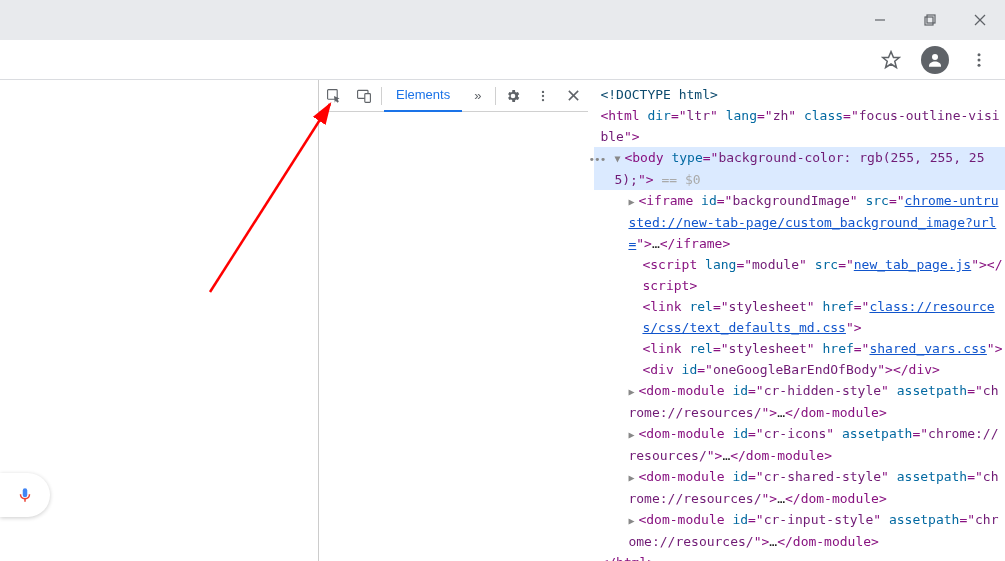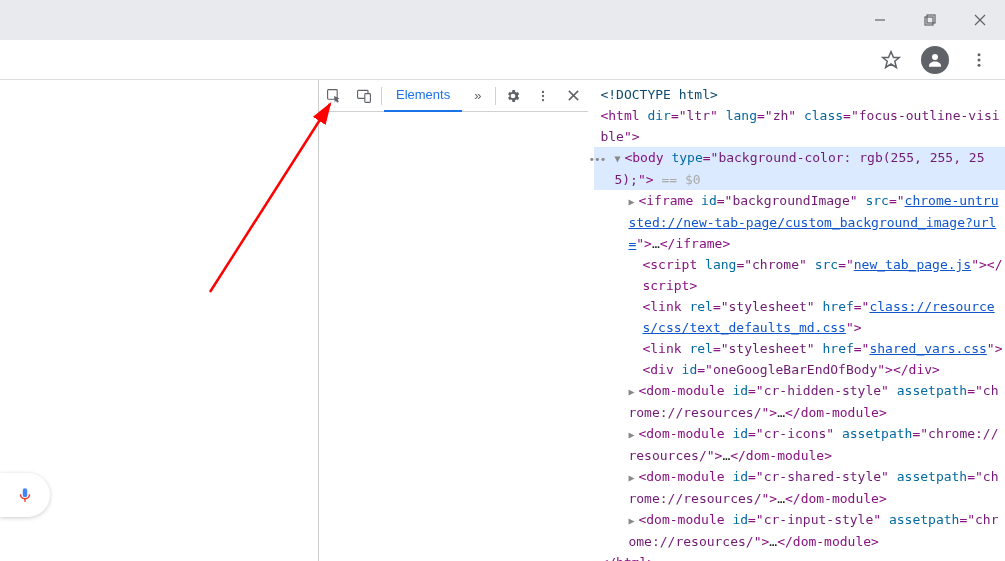--- a/index.html
+++ b/index.html
@@ -152,21 +152,21 @@
 
     <div class="domtree">
       <div class="line i0"><span class="gray">&lt;!DOCTYPE html&gt;</span></div>
       <div class="line i0"><span class="tag">&lt;html</span> <span class="attrn">dir</span><span class="tag">="</span><span class="attrv">ltr</span><span class="tag">"</span> <span class="attrn">lang</span><span class="tag">="</span><span class="attrv">zh</span><span class="tag">"</span> <span class="attrn">class</span><span class="tag">="</span><span class="attrv">focus-outline-visible</span><span class="tag">"&gt;</span></div>
 
       <div class="line i1 selrow selrow-wrap"><span class="dots">•••</span><span class="arrow down"></span><span class="tag">&lt;<span>body</span></span> <span class="attrn">type</span><span class="tag">="</span><span class="attrv">background-color: rgb(255, 255, 255);</span><span class="tag">"&gt;</span><span class="eqzero"> == $0</span></div>
 
       <div class="line i2"><span class="arrow right"></span><span class="tag">&lt;<span>iframe</span></span> <span class="attrn">id</span><span class="tag">="</span><span class="attrv">backgroundImage</span><span class="tag">"</span> <span class="attrn">src</span><span class="tag">="</span><span class="link">chrome-untrusted://new-tab-page/custom_background_image?url=</span><span class="tag">"&gt;</span><span>…</span><span class="tag">&lt;/<span>iframe</span>&gt;</span></div>
 
 
-      <div class="line i3"><span class="tag">&lt;<span>script</span></span> <span class="attrn">lang</span><span class="tag">="</span><span class="attrv">chrome</span><span class="tag">"</span> <span class="attrn">src</span><span class="tag">="</span><span class="link">new_tab_page.js</span><span class="tag">"&gt;&lt;/<span>script</span>&gt;</span></div>
+      <div class="line i3"><span class="tag">&lt;<span>script</span></span> <span class="attrn">lang</span><span class="tag">="</span><span class="attrv">module</span><span class="tag">"</span> <span class="attrn">src</span><span class="tag">="</span><span class="link">new_tab_page.js</span><span class="tag">"&gt;&lt;/<span>script</span>&gt;</span></div>
 
       <div class="line i3"><span class="tag">&lt;<span>link</span></span> <span class="attrn">rel</span><span class="tag">="</span><span class="attrv">stylesheet</span><span class="tag">"</span> <span class="attrn">href</span><span class="tag">="</span><span class="link">class://resources/css/text_defaults_md.css</span><span class="tag">"&gt;</span></div>
 
       <div class="line i3"><span class="tag">&lt;<span>link</span></span> <span class="attrn">rel</span><span class="tag">="</span><span class="attrv">stylesheet</span><span class="tag">"</span> <span class="attrn">href</span><span class="tag">="</span><span class="link">shared_vars.css</span><span class="tag">"&gt;</span></div>
 
       <div class="line i3"><span class="tag">&lt;<span>div</span></span> <span class="attrn">id</span><span class="tag">="</span><span class="attrv">oneGoogleBarEndOfBody</span><span class="tag">"&gt;&lt;/<span>div</span>&gt;</span></div>
 
       <div class="line i2"><span class="arrow right"></span><span class="tag">&lt;<span>dom-module</span></span> <span class="attrn">id</span><span class="tag">="</span><span class="attrv">cr-hidden-style</span><span class="tag">"</span> <span class="attrn">assetpath</span><span class="tag">="</span><span class="attrv">chrome://resources/</span><span class="tag">"&gt;</span><span>…</span><span class="tag">&lt;/<span>dom-module</span>&gt;</span></div>
 
       <div class="line i2"><span class="arrow right"></span><span class="tag">&lt;<span>dom-module</span></span> <span class="attrn">id</span><span class="tag">="</span><span class="attrv">cr-icons</span><span class="tag">"</span> <span class="attrn">assetpath</span><span class="tag">="</span><span class="attrv">chrome://resources/</span><span class="tag">"&gt;</span><span>…</span><span class="tag">&lt;/<span>dom-module</span>&gt;</span></div>

